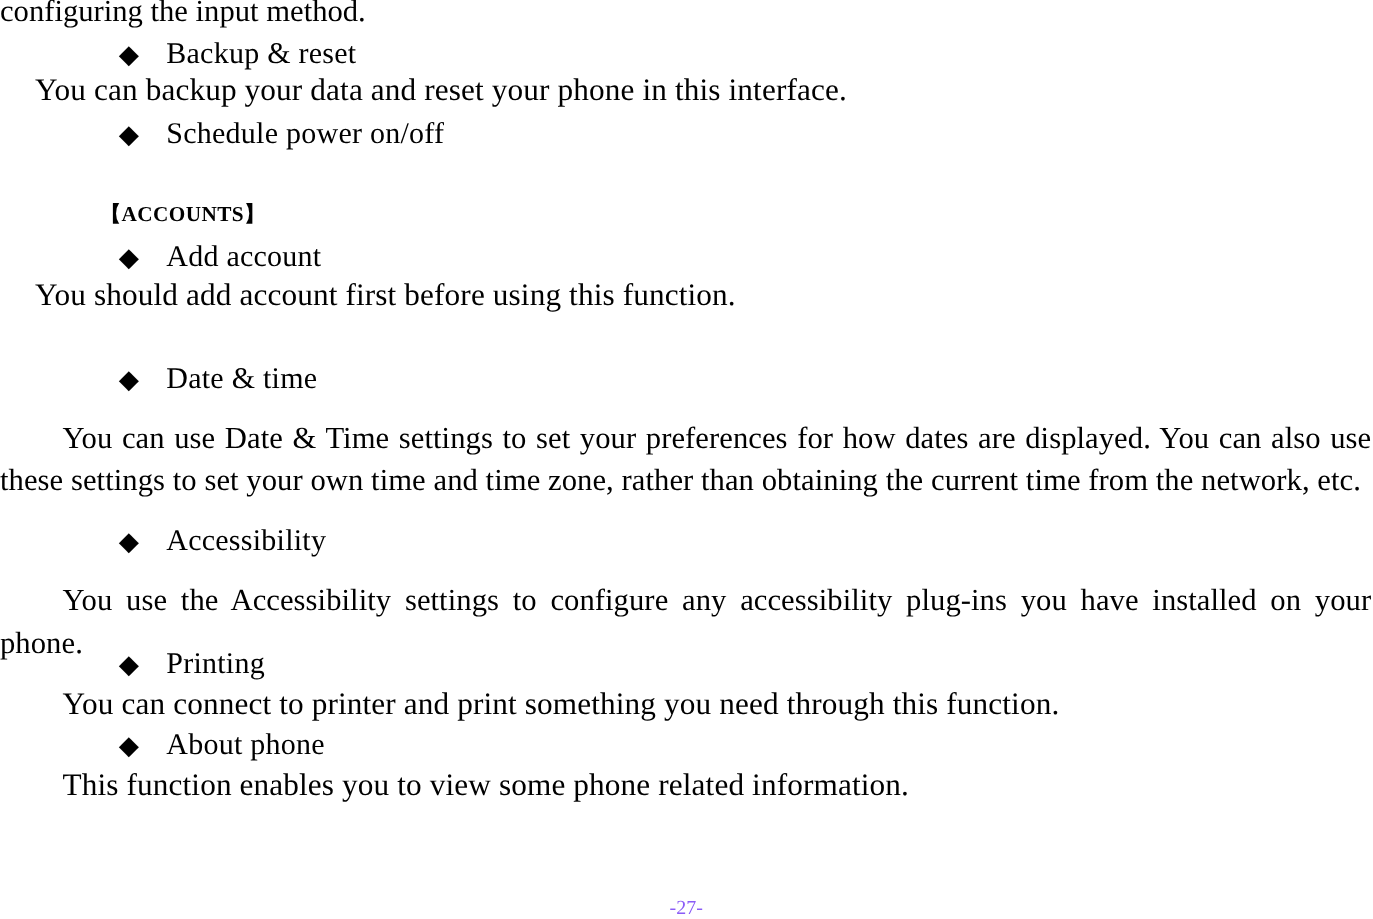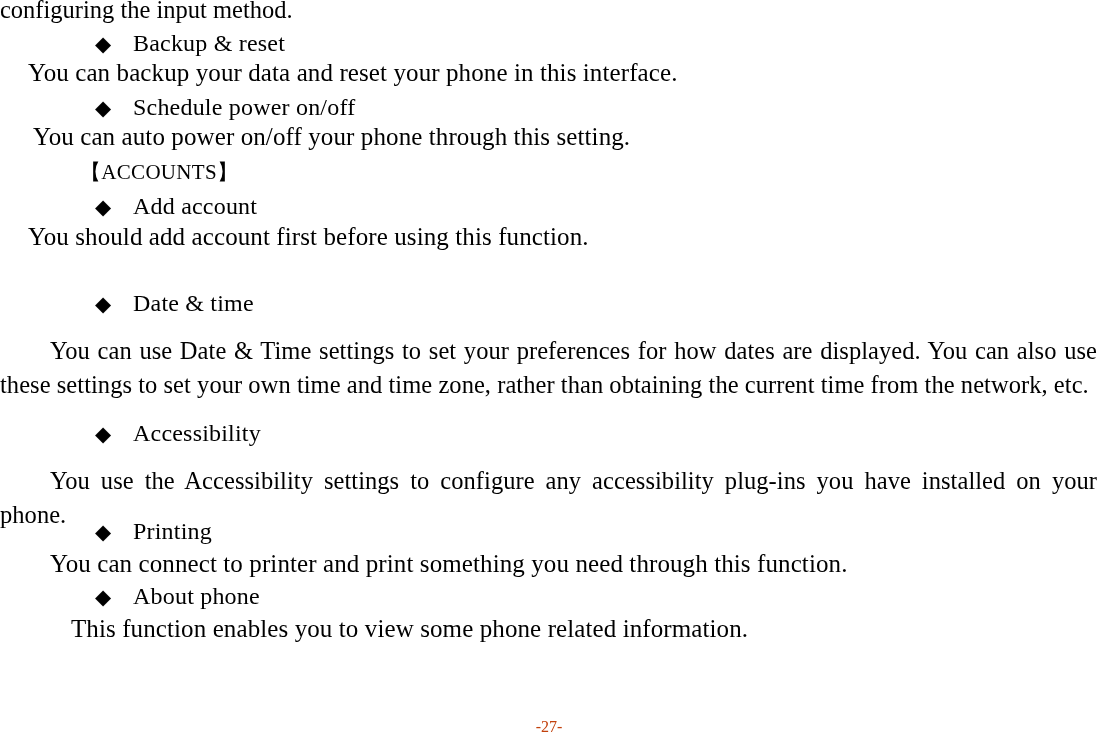--- a/index.html
+++ b/index.html
@@ -72,56 +72,55 @@
   }
   .bullet-label {
     display: inline-block;
     font-weight: normal;
     letter-spacing: 0.2px;
   }
 
   
   .section-head {
     position: absolute;
-    font-weight: normal;
-    font-size: 21px;
+    font-weight: bold;
+    font-size: 17px;
     line-height: 30px;
     white-space: nowrap;
     letter-spacing: 0.3px;
   }
 
   
   .footer {
     position: absolute;
     left: 0;
     width: 1098px;
     text-align: center;
     font-size: 16px;
     line-height: 18px;
-    color: #c2410c;
+    color: #8b5cf6;
   }
 </style>
 </head>
 <body>
 
 <div class="page">
 
   <div class="cont-line">configuring the input method.</div>
 
   <div class="bullet-row" style="left:95px; top:28px;">
     <span class="bullet-glyph">◆</span>
     <span class="bullet-label">Backup &amp; reset</span>
   </div>
   <div class="line" style="left:28px; top:57px;">You can backup your data and reset your phone in this interface.</div>
 
   <div class="bullet-row" style="left:95px; top:92px;">
     <span class="bullet-glyph">◆</span>
     <span class="bullet-label">Schedule power on/off</span>
   </div>
-  <div class="line" style="left:33px; top:121px;">You can auto power on/off your phone through this setting.</div>
 
   <div class="section-head" style="left:80px; top:157px;">【ACCOUNTS】</div>
 
   <div class="bullet-row" style="left:95px; top:191px;">
     <span class="bullet-glyph">◆</span>
     <span class="bullet-label">Add account</span>
   </div>
   <div class="line" style="left:28px; top:221px;">You should add account first before using this function.</div>
 
 
@@ -140,17 +139,17 @@
   <div class="bullet-row" style="left:95px; top:516px;">
     <span class="bullet-glyph">◆</span>
     <span class="bullet-label">Printing</span>
   </div>
   <div class="line" style="left:50px; top:548px;text-align:right;">You can connect to printer and print something you need through this function.</div>
 
   <div class="bullet-row" style="left:95px; top:581px;">
     <span class="bullet-glyph">◆</span>
     <span class="bullet-label">About phone</span>
   </div>
-  <div class="line" style="left:50px; top:613px;margin-left:21px;">This function enables you to view some phone related information.</div>
+  <div class="line" style="left:50px; top:613px;">This function enables you to view some phone related information.</div>
 
   <div class="footer" style="top:718px;">-27-</div>
 
 </div>
 
 </body></html>

